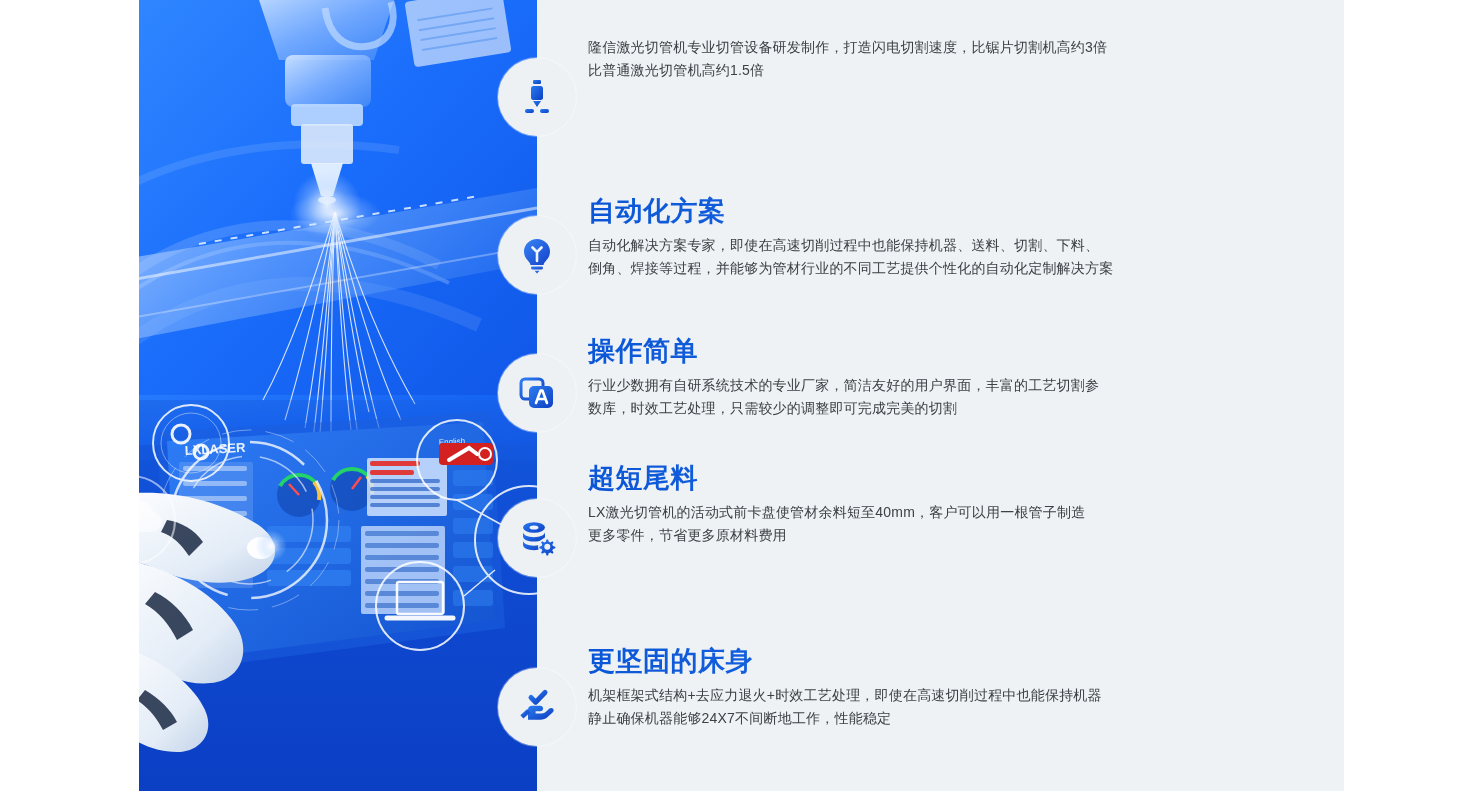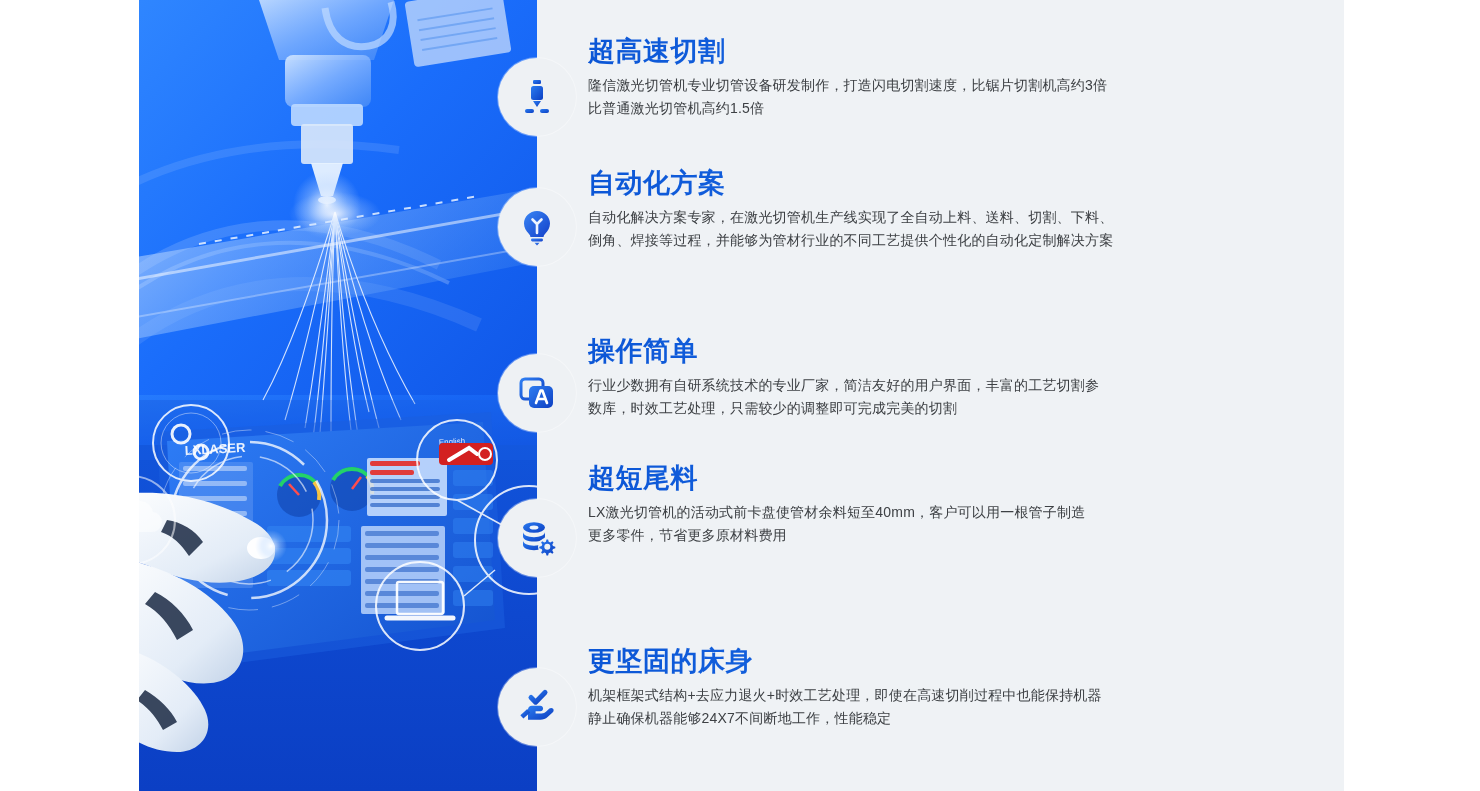--- a/index.html
+++ b/index.html
@@ -52,21 +52,21 @@
     height: 791px;
   }
 
   .feature-row {
     position: absolute;
     left: 0;
     width: 1205px;
     height: 150px;
   }
   .row-0 { top: 22px; }
-  .row-1 { top: 152px; }
+  .row-1 { top: 180px; }
   .row-2 { top: 318px; }
   .row-3 { top: 463px; }
   .row-4 { top: 632px; }
 
   .icon-badge {
     position: absolute;
     left: 359px;      
     top: 36px;
     width: 78px;
     height: 78px;
@@ -355,21 +355,20 @@
             </linearGradient>
           </defs>
           <rect x="16" y="3" width="8" height="4" rx="1.2" fill="url(#ic1)"></rect>
           <rect x="14" y="9" width="12" height="14" rx="2.5" fill="url(#ic1)"></rect>
           <path d="M16,24 L24,24 L20,30 Z" fill="url(#ic1)"></path>
           <rect x="8" y="32" width="9" height="4" rx="2" fill="url(#ic1)"></rect>
           <rect x="23" y="32" width="9" height="4" rx="2" fill="url(#ic1)"></rect>
         </svg>
       </div>
       <div class="feature-text">
-        <h3 class="feature-title">超高速切割</h3>
         <p class="feature-desc">隆信激光切管机专业切管设备研发制作，打造闪电切割速度，比锯片切割机高约3倍
 比普通激光切管机高约1.5倍</p>
       </div>
     </div>
 
     <div class="feature-row row-1">
       <div class="icon-badge">
         <svg width="40" height="40" viewBox="0 0 40 40">
           <defs>
             <linearGradient id="ic2" x1="0" y1="0" x2="1" y2="1">
@@ -378,21 +377,21 @@
             </linearGradient>
           </defs>
           <path d="M20,4 C12.8,4 7,9.6 7,16.6 C7,21 9.3,24 11.6,26.4 C12.8,27.7 13.4,28.6 13.4,30 L26.6,30 C26.6,28.6 27.2,27.7 28.4,26.4 C30.7,24 33,21 33,16.6 C33,9.6 27.2,4 20,4 Z" fill="url(#ic2)"></path>
           <path d="M20,26 L20,17 M20,17 L15.5,12.5 M20,17 L24.5,12.5" stroke="#eef4ff" stroke-width="2.6" fill="none" stroke-linecap="round"></path>
           <rect x="14" y="31.5" width="12" height="3" rx="1.4" fill="url(#ic2)"></rect>
           <path d="M17.5,35.8 L22.5,35.8 L20,38.4 Z" fill="url(#ic2)"></path>
         </svg>
       </div>
       <div class="feature-text">
         <h3 class="feature-title">自动化方案</h3>
-        <p class="feature-desc">自动化解决方案专家，在激光切管机生产线实现了全自动上料、送料、切割、下料、
+        <p class="feature-desc">自动化解决方案专家，即使在高速切削过程中也能保持机器、送料、切割、下料、
 倒角、焊接等过程，并能够为管材行业的不同工艺提供个性化的自动化定制解决方案</p>
       </div>
     </div>
 
     <div class="feature-row row-2">
       <div class="icon-badge">
         <svg width="40" height="40" viewBox="0 0 40 40">
           <defs>
             <linearGradient id="ic3" x1="0" y1="0" x2="1" y2="1">
               <stop offset="0%" stop-color="#2f7ef2"></stop>

